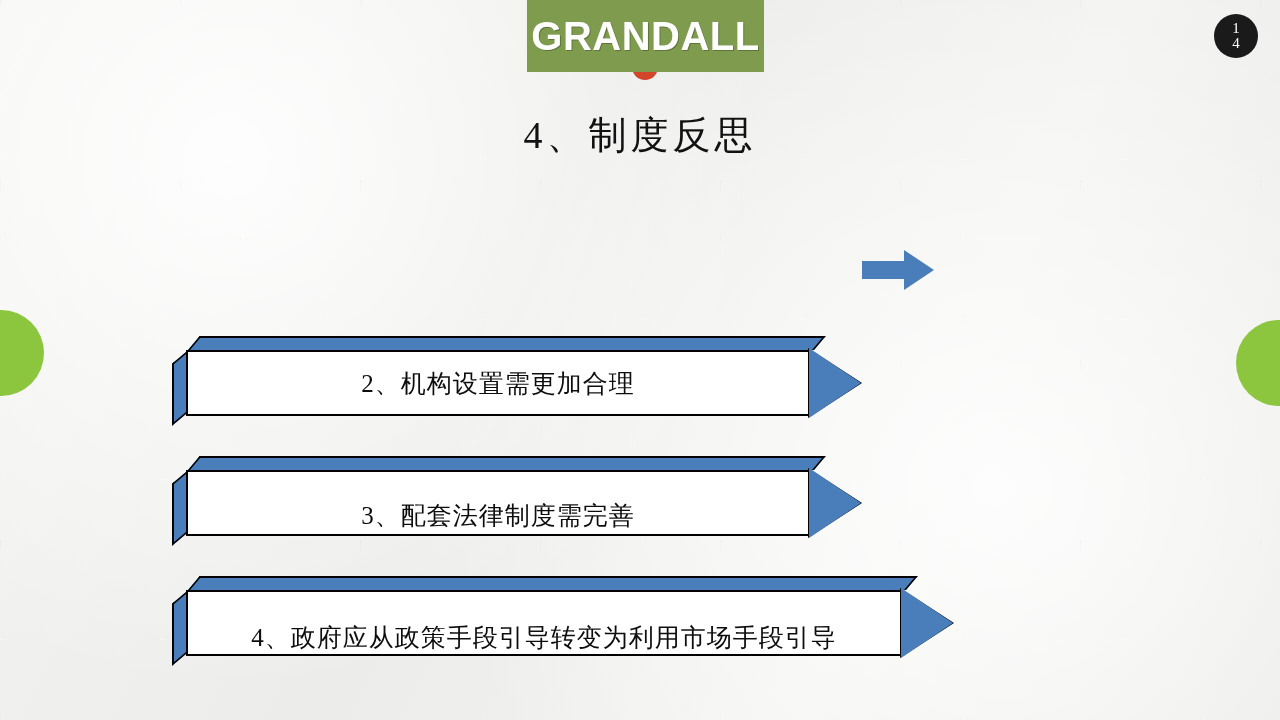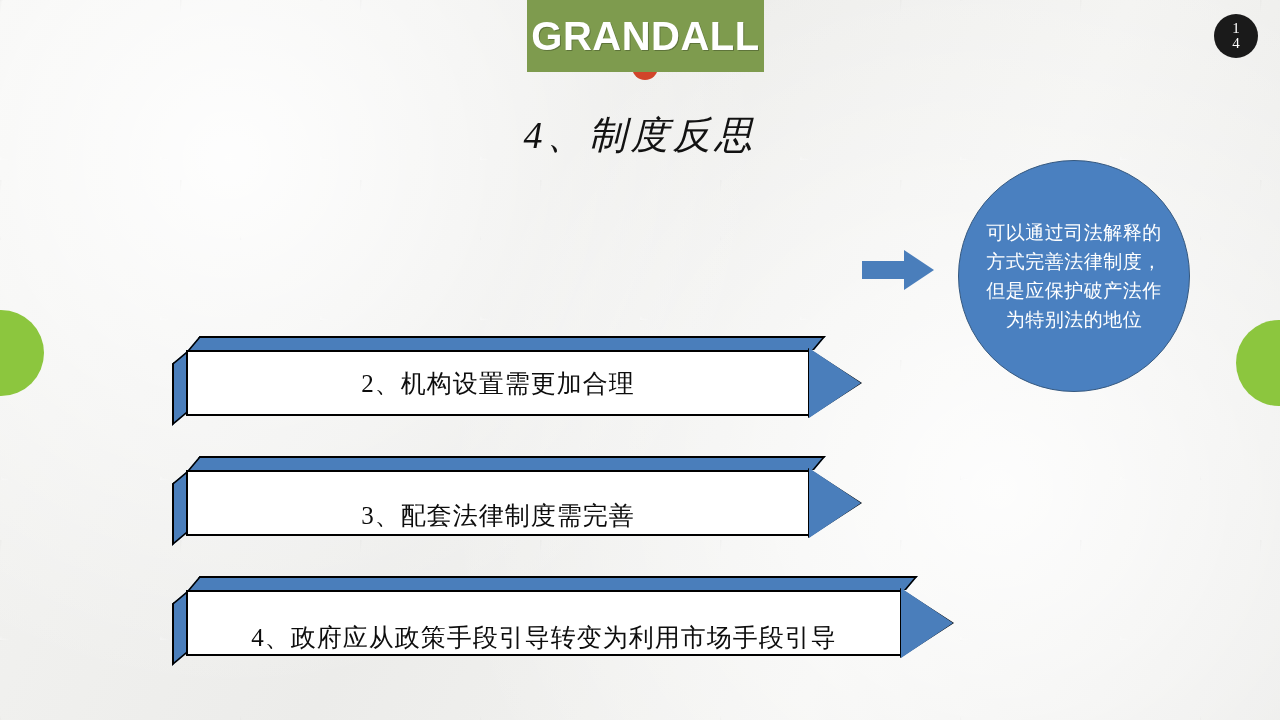--- a/index.html
+++ b/index.html
@@ -109,21 +109,20 @@
   
   .slide-title {
     position: absolute;
     left: 0;
     top: 110px;
     width: 1280px;
     text-align: center;
     font-size: 38px;
     letter-spacing: 4px;
     color: #121212;
-    font-style: italic;
   }
 
   
   .arrow-bar {
     position: absolute;
     height: 66px;
     filter: drop-shadow(0 0 0 transparent);
   }
   .arrow-bar .body {
     position: absolute;
@@ -294,16 +293,13 @@
     <div class="head-outline" style="left:714px;"></div>
     <div class="head" style="left:715px;"></div>
     <div class="label" style="width:716px;">4、政府应从政策手段引导转变为利用市场手段引导</div>
   </div>
 
   <div class="connector-arrow">
     <div class="shaft"></div>
     <div class="tip"></div>
   </div>
 
-  <div class="callout-circle">
-    <div class="callout-text">可以通过司法解释的方式完善法律制度，但是应保护破产法作为特别法的地位</div>
-  </div>
 </div>
 
 </body></html>

